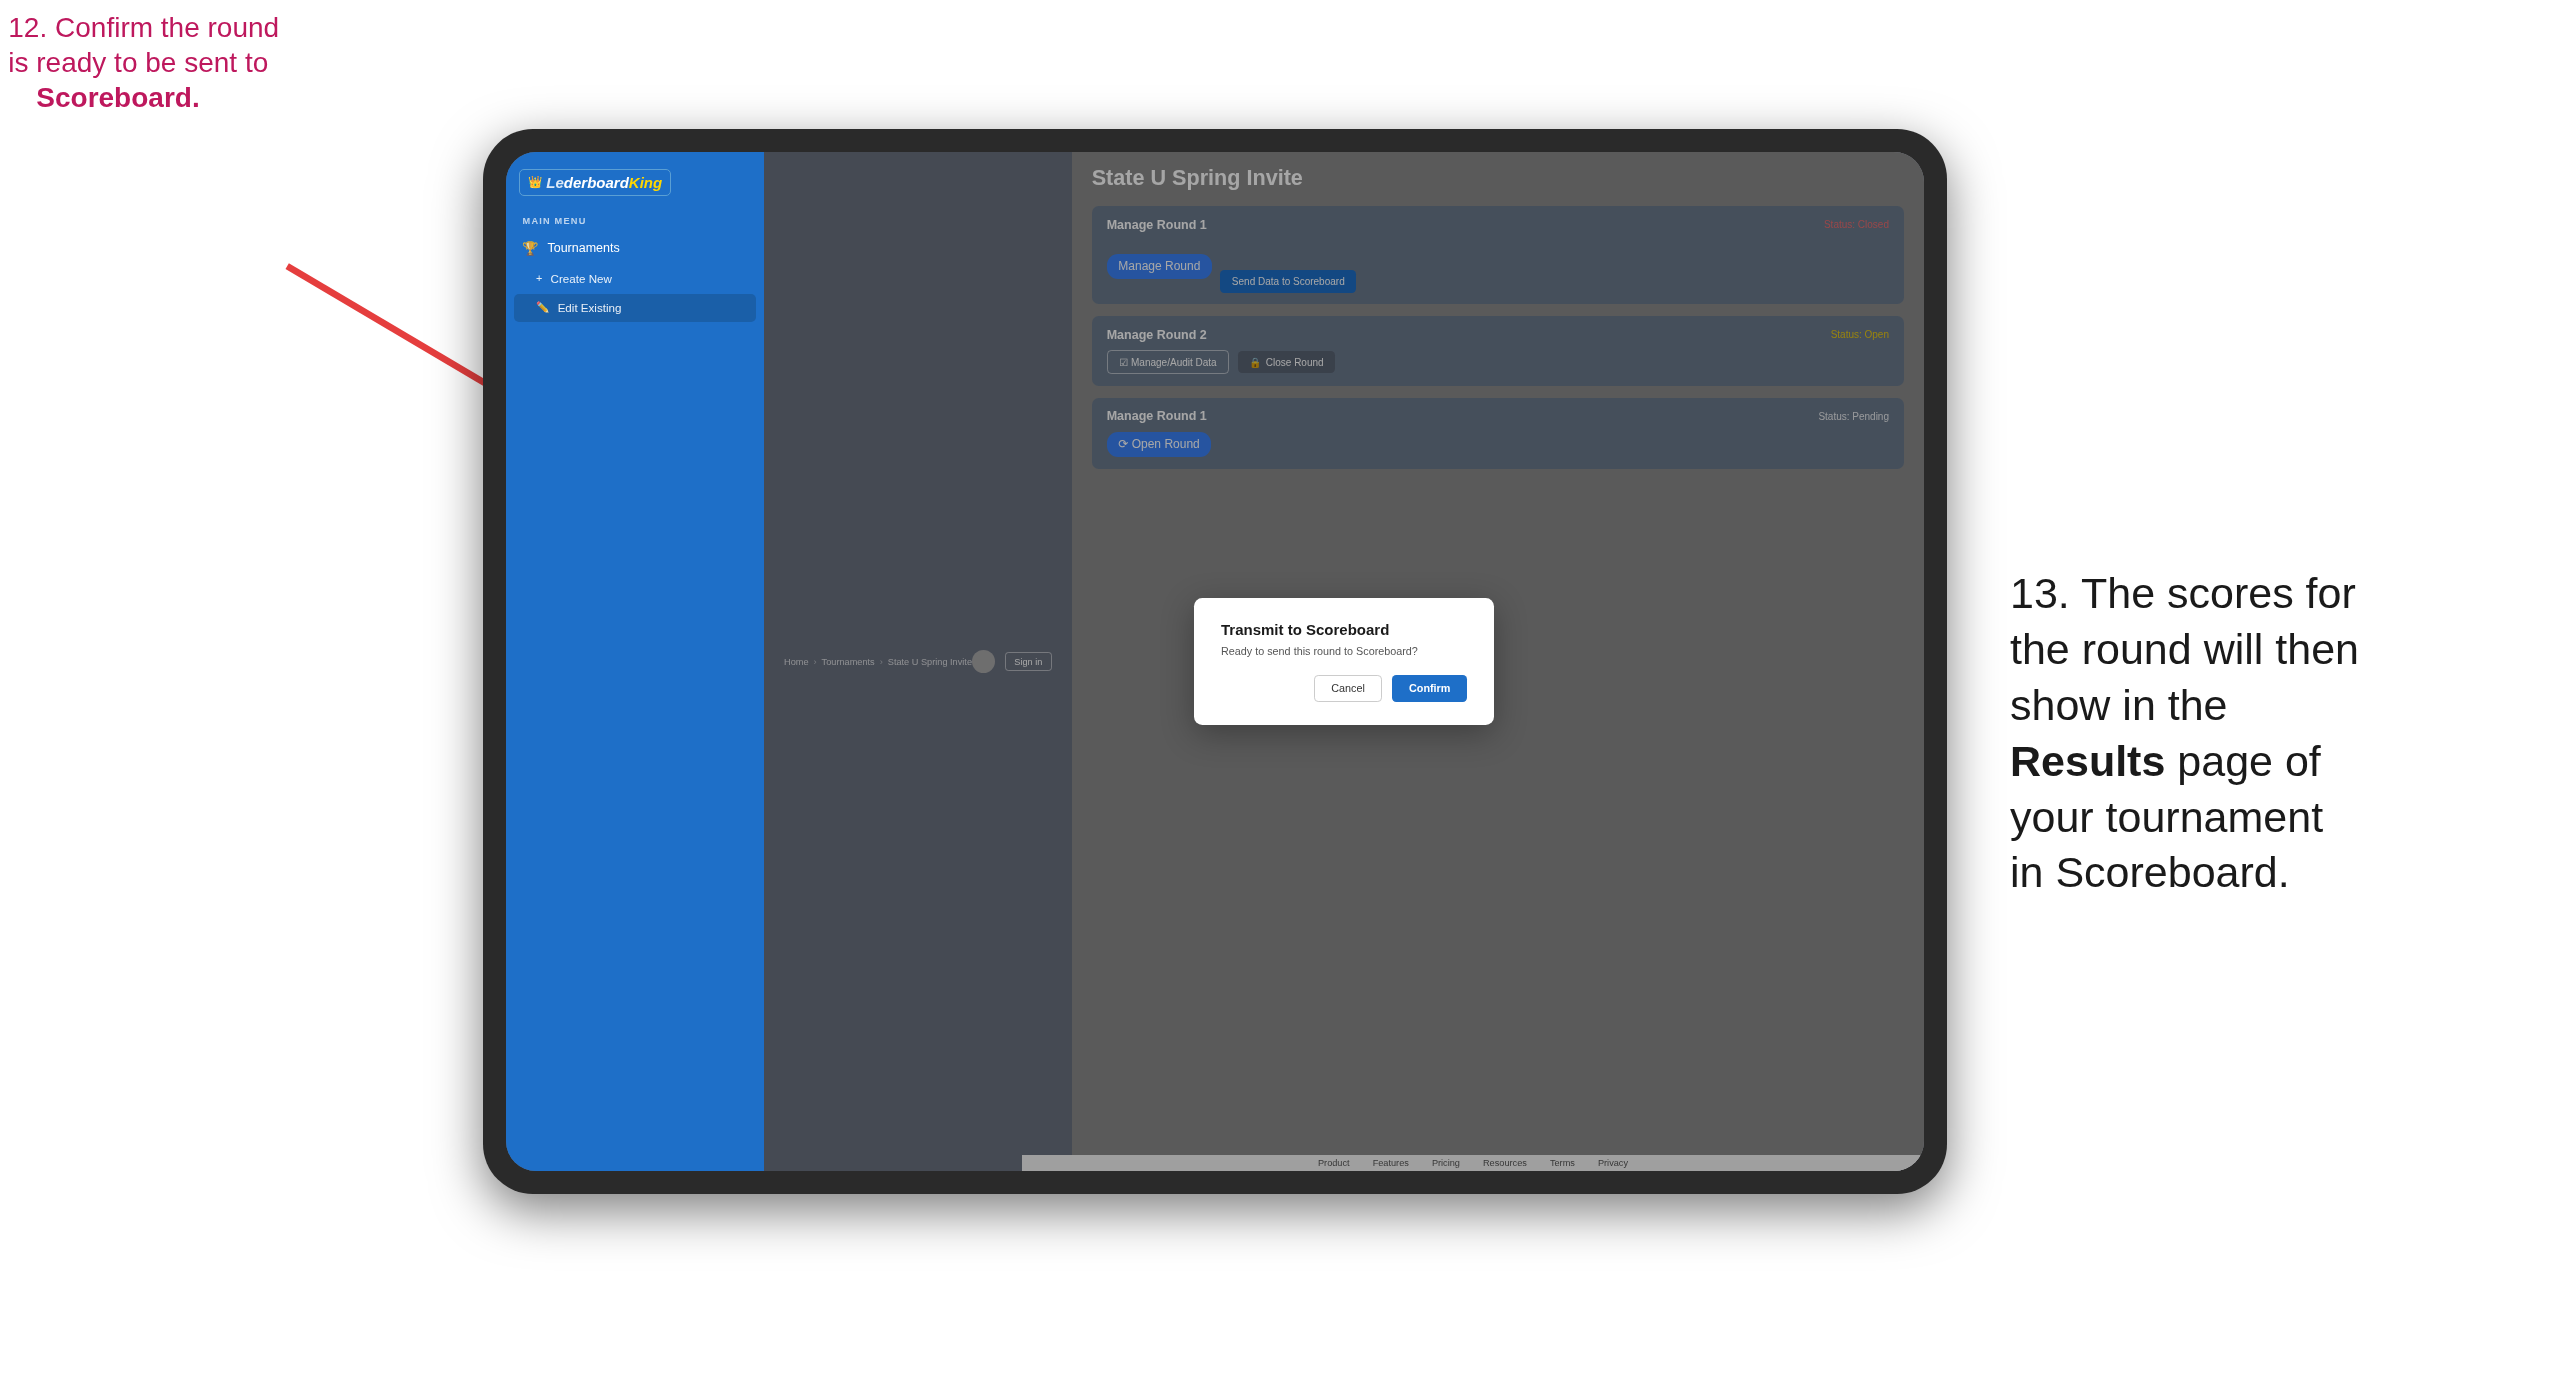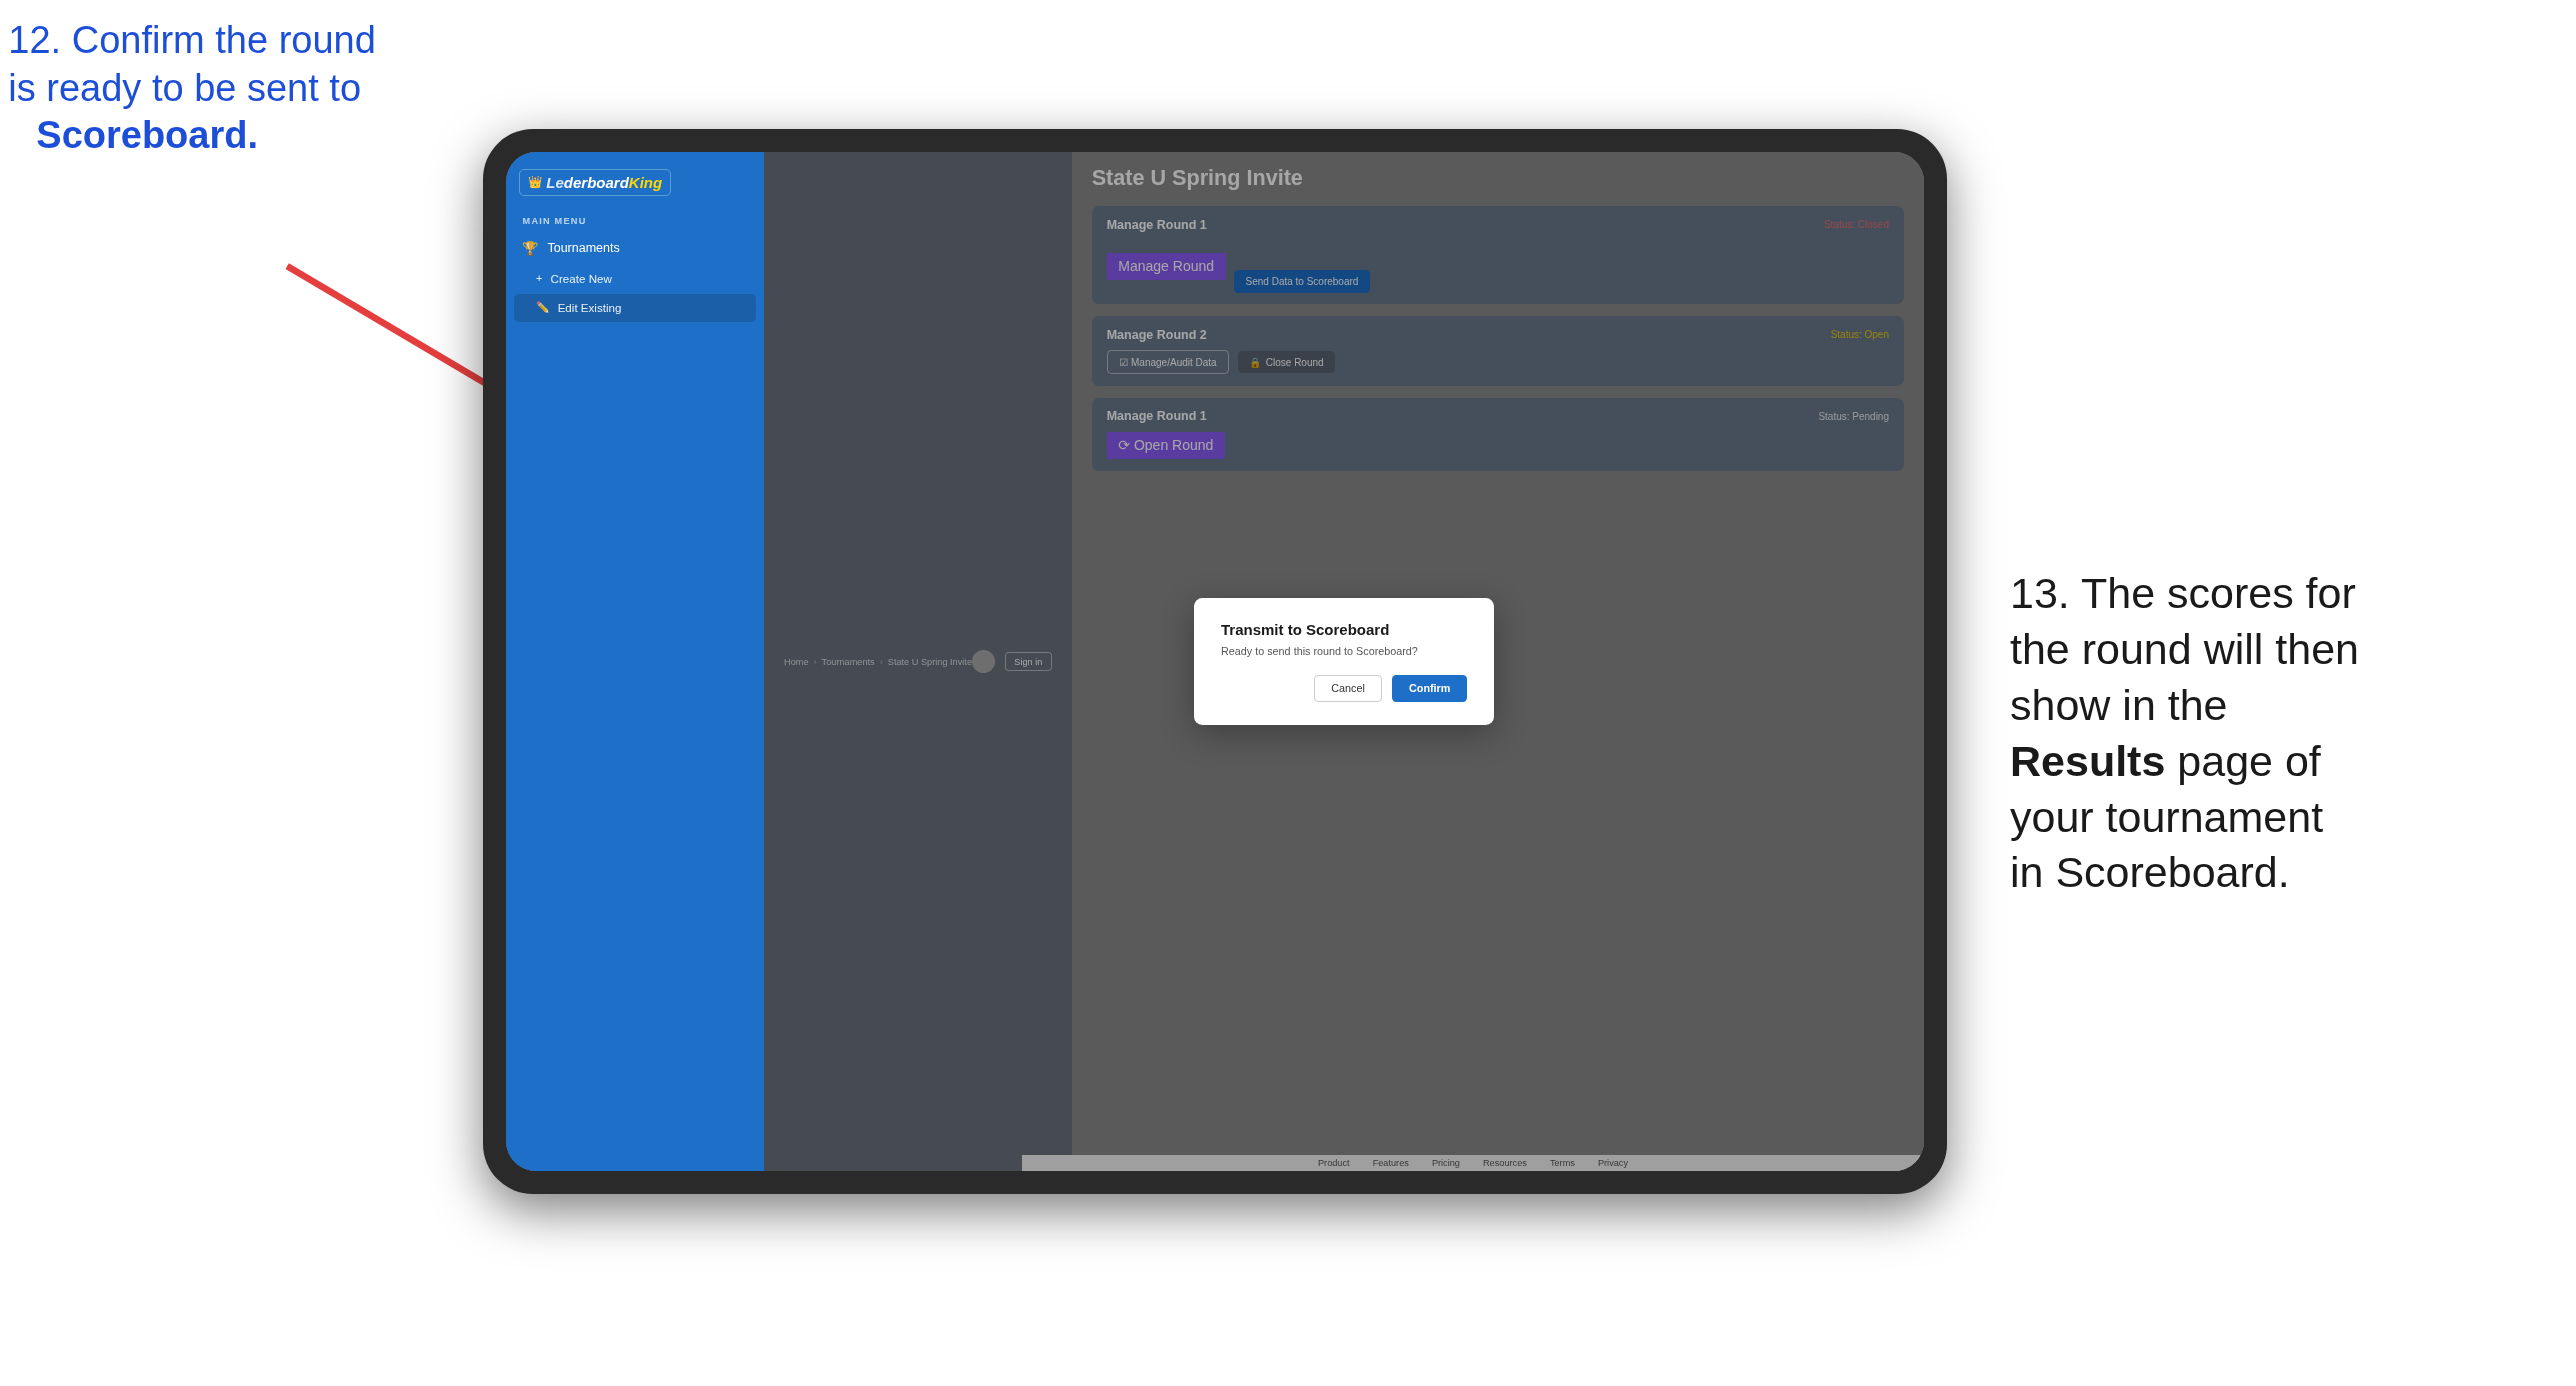--- a/index.html
+++ b/index.html
@@ -8,25 +8,25 @@
       font-family: -apple-system, BlinkMacSystemFont, 'Segoe UI', sans-serif;
       width: 2576px;
       height: 1386px;
       position: relative;
       overflow: hidden;
     }
 
     
     .annotation-top {
       position: absolute;
-      top: 17px;
+      top: 10px;
       left: 8.3px;
-      font-size: 38px;
+      font-size: 28px;
       line-height: 1.25;
-      color: #1d4ed8;
+      color: #be185d;
       font-weight: 400;
       width: 483px;
     }
     .annotation-top strong {
       font-weight: 800;
       margin-left: 28px;
     }
 
     
     .annotation-bottom {
@@ -231,26 +231,26 @@
     .status-badge.open { color: #ffd700; }
     .status-badge.pending { color: #ffffff; }
 
     .round-actions {
       display: flex;
       gap: 8.3px;
       align-items: center;
     }
 
     .btn-secondary {
-      background: #8b5cf6;
+      background: #3b82f6;
       color: white;
       border: none;
-      border-radius: 1px;
+      border-radius: 11px;
       padding: 5.8px 11.6px;
-      font-size: 14px;
+      font-size: 12px;
       cursor: pointer;
     }
 
     .btn-outline {
       background: transparent;
       color: white;
       border: 0.8px solid rgba(255,255,255,0.5);
       border-radius: 4.2px;
       padding: 5.8px 11.6px;
       font-size: 10px;

